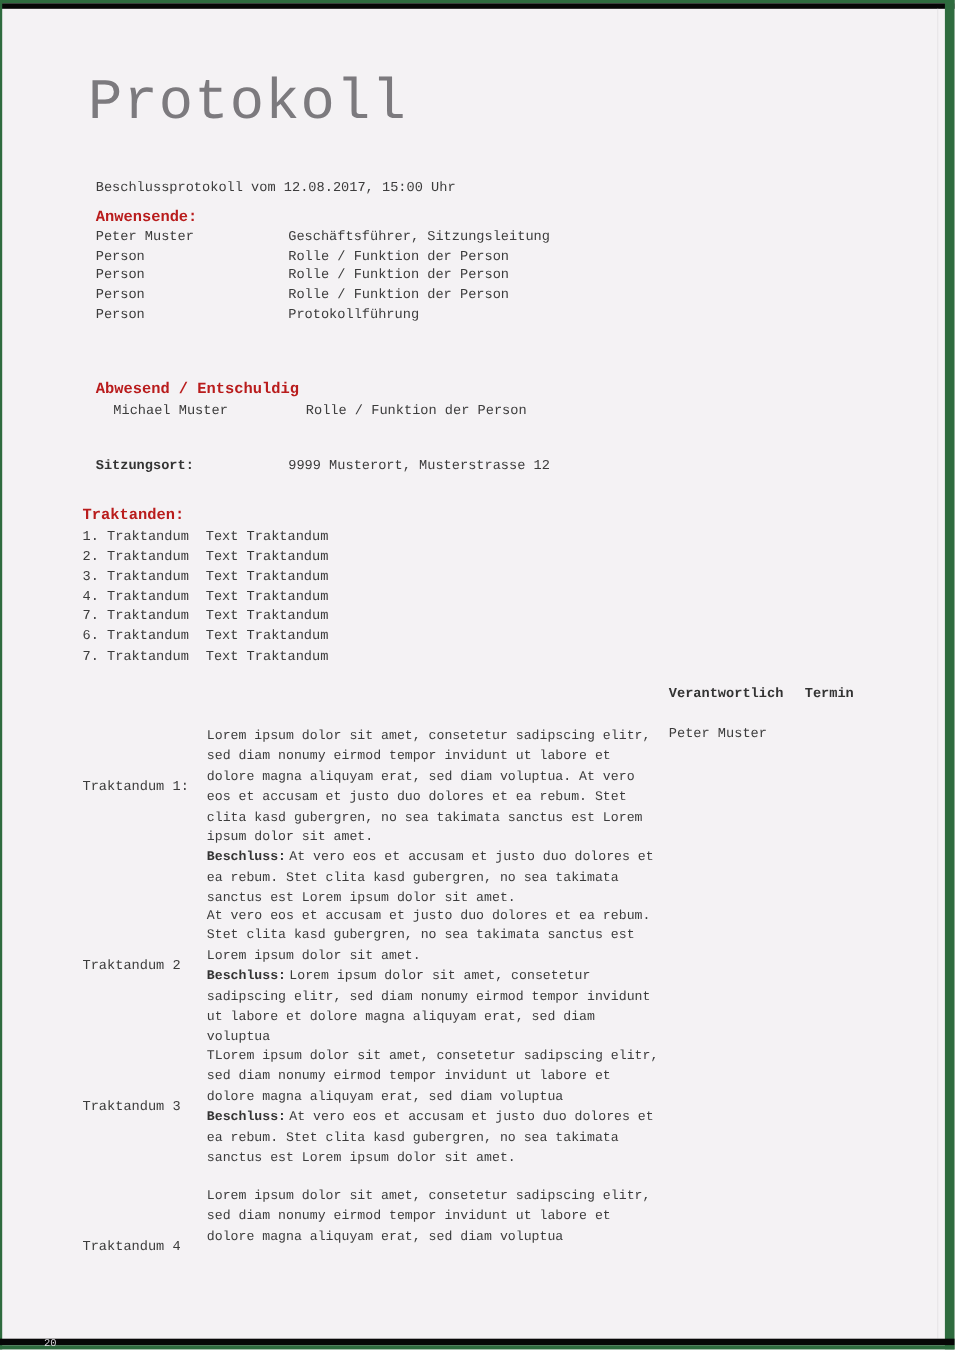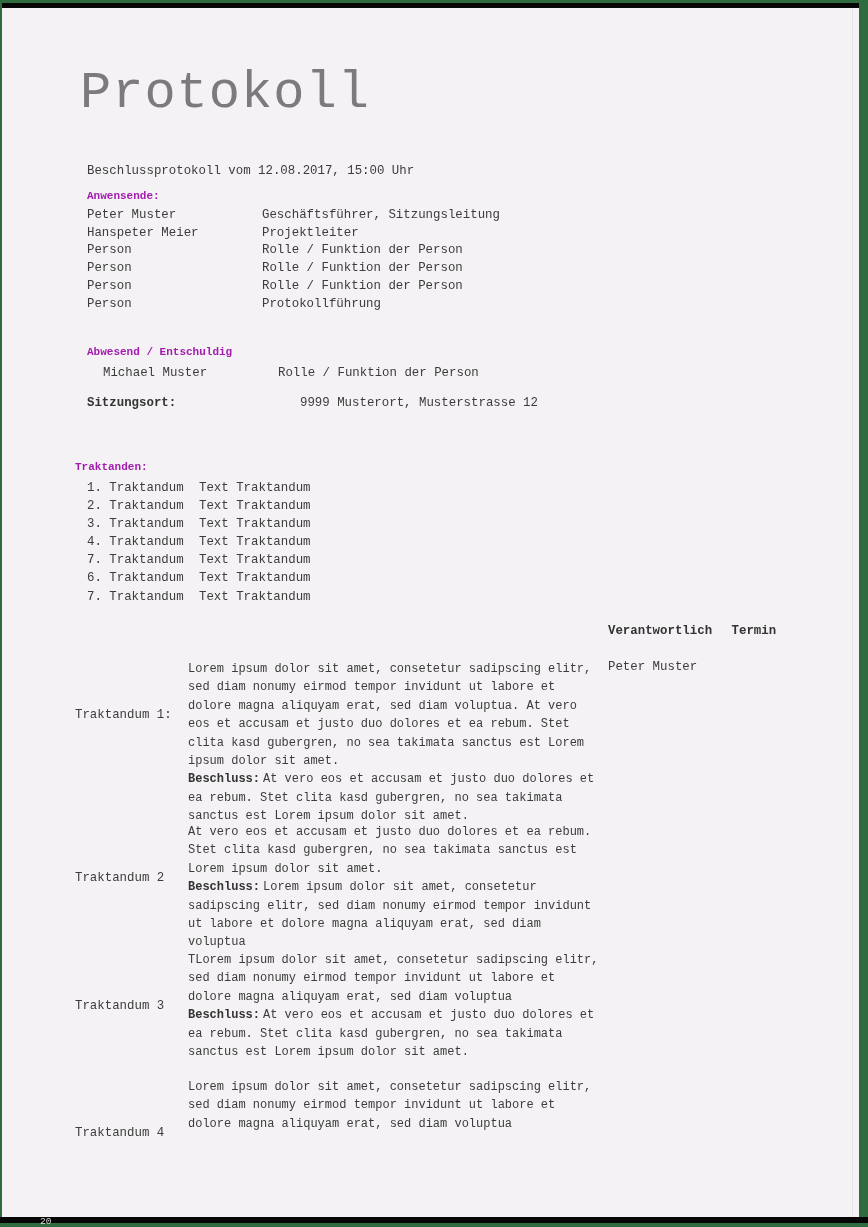--- a/index.html
+++ b/index.html
@@ -25,37 +25,37 @@
   .abs { position: absolute; }
   #page-title {
     left: 80px; top: 64px;
     font-size: 52px;
     font-weight: 300;
     letter-spacing: 1px;
     color: #7c7a7e;
   }
   #meta-line { left: 87px; top: 164px; font-size: 12.4px; }
 
-  .sec-heading { font-weight: bold; color: #a21caf; font-size: 11px; }
+  .sec-heading { font-weight: bold; color: #b91c1c; font-size: 14px; }
 
   .two-col-row { display: flex; font-size: 12.4px; line-height: 17.7px; }
   .two-col-row .c1 { width: 175px; flex: none; }
 
   #attendees-heading { left: 87px; top: 190px; }
   #attendees-rows    { left: 87px; top: 207px; }
 
   #absent-heading { left: 87px; top: 346px; }
   #absent-rows    { left: 103px; top: 365px; }
 
-  #location-row { left: 87px; top: 396px; display: flex; font-size: 12.4px; gap: 38px; }
+  #location-row { left: 87px; top: 416px; display: flex; font-size: 12.4px; }
   #location-row .c1 { width: 175px; flex: none; font-weight: bold; color: #333; }
 
   #agenda-heading { left: 75px; top: 461px; }
   #agenda-rows    { left: 75px; top: 479px; }
-  .agenda-row { display: flex; font-size: 12.4px; line-height: 18.1px; margin-left: 12px; }
+  .agenda-row { display: flex; font-size: 12.4px; line-height: 18.1px; }
   .agenda-row .c1 { width: 112px; flex: none; }
 
   #topics-header { left: 608px; top: 624px; font-size: 12.4px; font-weight: bold; color: #333; }
   #topics-header .hdr-termin { margin-left: 12px; }
 
   .topic-label       { left: 75px;  width: 110px; font-size: 12.4px; margin-top: 48px; }
   .topic-text        { left: 188px; width: 412px; font-size: 12px; line-height: 18.4px; }
   .topic-responsible { left: 608px; width: 120px; font-size: 12.4px; }
   .decision-label    { font-weight: bold; color: #333; margin-right: 3px; }
 
@@ -84,24 +84,20 @@
   <div class="frame-green-bottom"></div>
 
   <div class="abs" id="page-title">Protokoll</div>
   <div class="abs" id="meta-line">Beschlussprotokoll vom 12.08.2017, 15:00 Uhr</div>
 
   <div class="abs sec-heading" id="attendees-heading">Anwensende:</div>
   <div class="abs" id="attendees-rows">
     <div class="two-col-row">
       <span class="c1">Peter Muster</span>
       <span class="c2">Geschäftsführer, Sitzungsleitung</span>
-    </div>
-    <div class="two-col-row">
-      <span class="c1">Hanspeter Meier</span>
-      <span class="c2">Projektleiter</span>
     </div>
     <div class="two-col-row">
       <span class="c1">Person</span>
       <span class="c2">Rolle / Funktion der Person</span>
     </div>
     <div class="two-col-row">
       <span class="c1">Person</span>
       <span class="c2">Rolle / Funktion der Person</span>
     </div>
     <div class="two-col-row">

